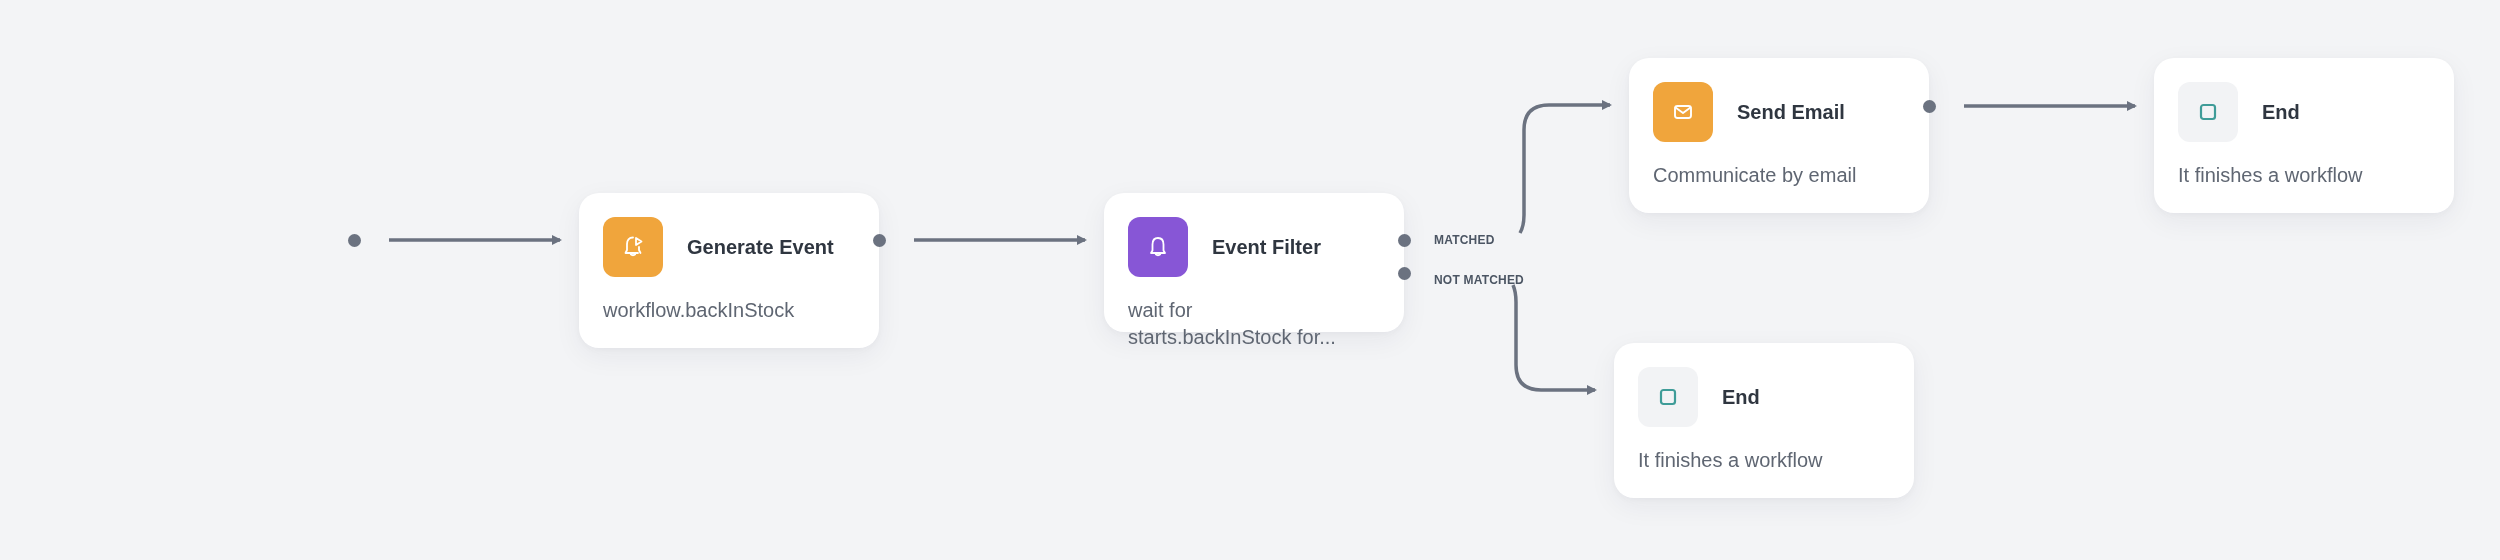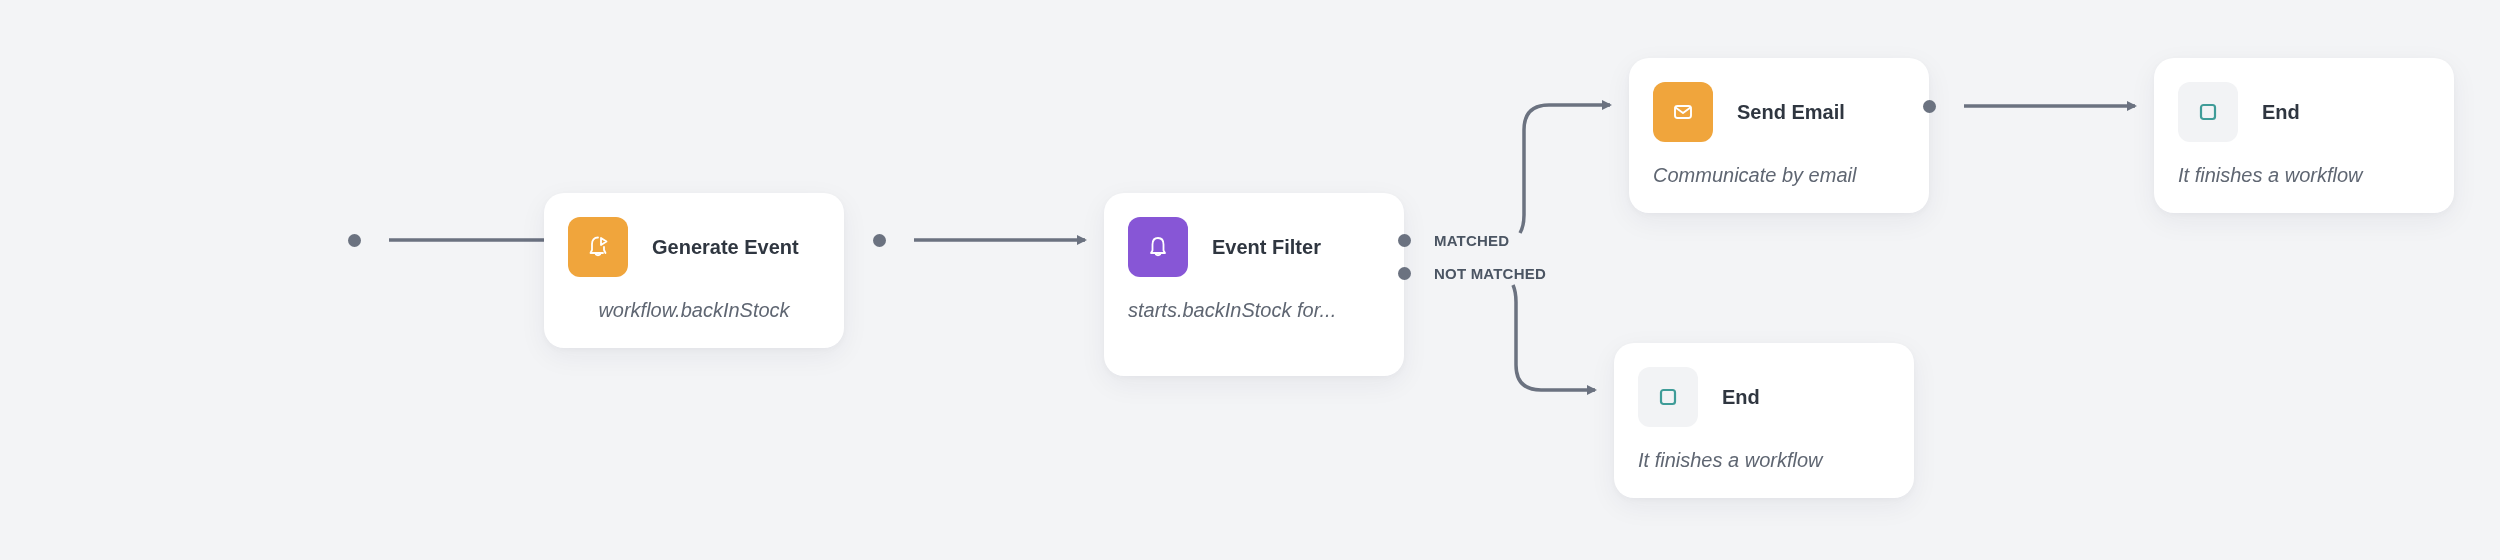--- a/index.html
+++ b/index.html
@@ -64,41 +64,40 @@
     }
     .node-desc {
       position: absolute;
       left: 24px;
       top: 104px;
       width: 252px;
       font-size: 20px;
       line-height: 27px;
       color: #5f6672;
       overflow: hidden;
-      font-style: italic;
     }
     .node-desc .line {
       display: block;
       white-space: nowrap;
       overflow: hidden;
       text-overflow: ellipsis;
     }
     .port {
       position: absolute;
       width: 13px;
       height: 13px;
       border-radius: 50%;
       background: #6b7280;
       margin-left: -6.5px;
       margin-top: -6.5px;
       cursor: crosshair;
     }
     .branch-label {
       position: absolute;
-      font-size: 15px;
+      font-size: 12px;
       font-weight: bold;
       color: #4b5563;
       letter-spacing: 0.2px;
       white-space: nowrap;
       line-height: 15px;
     }
   </style>
 </head>
 <body>
 
@@ -117,56 +116,57 @@
 
     <path d="M1520,233 Q1524,226 1524,215 L1524,130 Q1524,105 1549,105 L1610,105" stroke="#6b7280" stroke-width="3.5" fill="none" marker-end="url(#arrow)"></path>
 
     <path d="M1513,285 Q1516,292 1516,302 L1516,365 Q1516,390 1541,390 L1595,390" stroke="#6b7280" stroke-width="3.5" fill="none" marker-end="url(#arrow)"></path>
 
     <path d="M1964,106 L2135,106" stroke="#6b7280" stroke-width="3.5" fill="none" marker-end="url(#arrow)"></path>
   </svg>
 
   <div class="port" style="left:354px; top:240px;"></div>
 
-  <div class="node" style="left:544px; top:193px; height:155px;text-align:center;">
+  <div class="node" style="left:579px; top:193px; height:155px;">
     <div class="node-head">
       <div class="node-icon" style="background:#f0a53c;">
         <svg viewBox="0 0 30 30" fill="none" stroke="#ffffff" stroke-width="1.8" stroke-linejoin="round" stroke-linecap="round">
           <path d="M15 5.5 C11 5.5 9 8.5 9 12 L9 18 L7.5 21 L20 21"></path>
           <path d="M12.5 21 C12.5 24 17.5 24 17.5 21"></path>
           <path d="M18 6 L23.5 9.5 L18 13 Z"></path>
           <path d="M21 15 L21 18 L22.5 21"></path>
         </svg>
       </div>
       <span class="node-title">Generate Event</span>
     </div>
     <div class="node-desc">
       <span class="line">workflow.backInStock</span>
     </div>
   </div>
   <div class="port" style="left:879px; top:240px;"></div>
 
-  <div class="node" style="left:1104px; top:193px; height:183px;">
+  <div class="node" style="left:1104px; top:193px; height:139px;">
     <div class="node-head">
       <div class="node-icon" style="background:#8756d6;">
         <svg viewBox="0 0 30 30" fill="none" stroke="#ffffff" stroke-width="1.8" stroke-linejoin="round" stroke-linecap="round">
           <path d="M15 6 C11 6 9.5 9 9.5 12.5 L9.5 18.5 L8 21 L22 21 L20.5 18.5 L20.5 12.5 C20.5 9 19 6 15 6 Z"></path>
           <path d="M12.5 21 C12.5 24 17.5 24 17.5 21"></path>
         </svg>
       </div>
       <span class="node-title">Event Filter</span>
     </div>
     <div class="node-desc">
+      <span class="line">wait for</span>
       <span class="line">starts.backInStock for...</span>
     </div>
   </div>
   <div class="port" style="left:1404px; top:240px;"></div>
   <span class="branch-label" style="left:1434px; top:233px;">MATCHED</span>
   <div class="port" style="left:1404px; top:273px;"></div>
-  <span class="branch-label" style="left:1434px; top:266px;">NOT MATCHED</span>
+  <span class="branch-label" style="left:1434px; top:273px;">NOT MATCHED</span>
 
   <div class="node" style="left:1629px; top:58px; height:155px;">
     <div class="node-head">
       <div class="node-icon" style="background:#f0a53c;">
         <svg viewBox="0 0 30 30" fill="none" stroke="#ffffff" stroke-width="1.9" stroke-linejoin="round" stroke-linecap="round">
           <rect x="7" y="9" width="16" height="12" rx="2.5"></rect>
           <path d="M7.5 10.5 L15 16 L22.5 10.5"></path>
         </svg>
       </div>
       <span class="node-title">Send Email</span>

